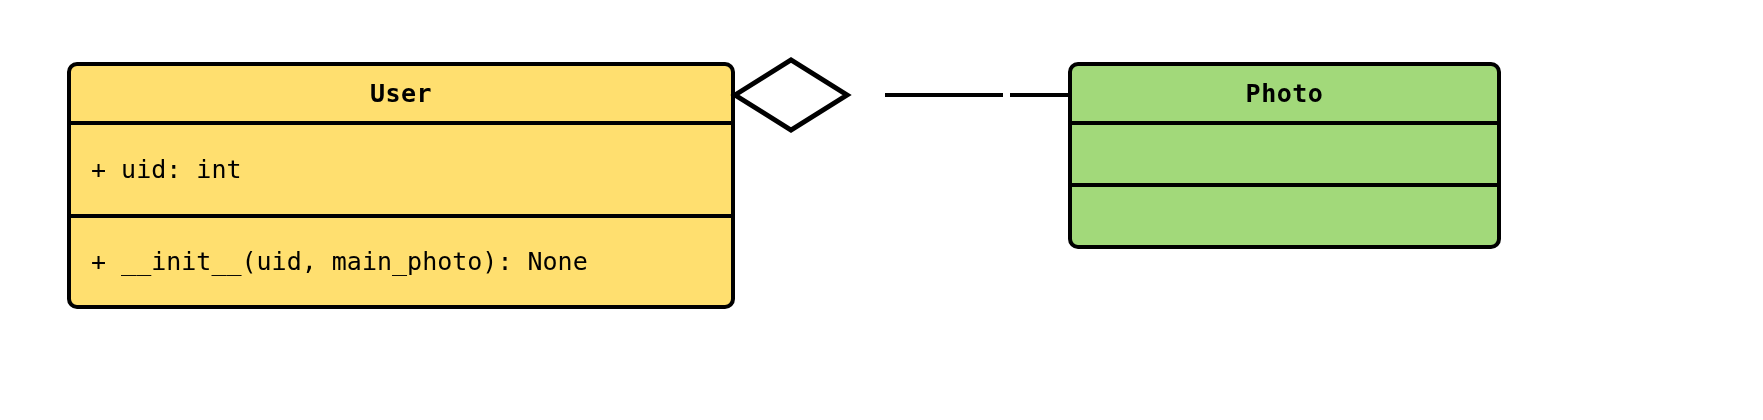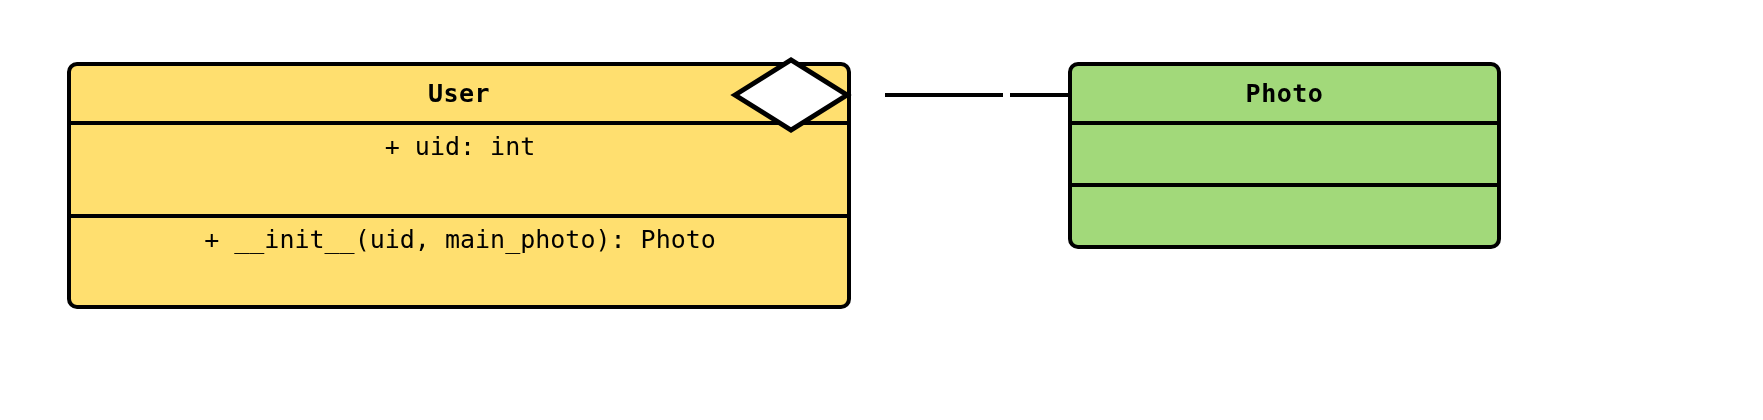--- a/index.html
+++ b/index.html
@@ -43,37 +43,38 @@
     letter-spacing: 0.5px;
     color: #000000;
     display: flex;
     align-items: center;
     justify-content: center;
   }
 
   .member-list {
     padding: 6px 18px 6px 20px;
     display: flex;
+    flex-direction: column;
     justify-content: center;
   }
   .member {
     font-size: 25px;
     line-height: 31px;
     color: #000000;
     white-space: pre;
   }
   .member .typename {
     font-weight: bold;
   }
 
   
   #class-user {
     left: 67px;
     top: 62px;
-    width: 784px;
+    width: 668px;
     height: 247px;
     background: #ffdf6f;
   }
   #class-user .comp-title   { height: 55px; }
   #class-user .comp-attrs   { height: 93px; }
   #class-user .comp-methods { height: 91px; }
 
   #class-photo {
     left: 1068px;
     top: 62px;
@@ -113,21 +114,21 @@
 <div id="canvas">
 
   <div class="uml-class" id="class-user">
     <div class="compartment comp-title class-title">User</div>
 
     <div class="compartment comp-attrs member-list">
       <div class="member">+ uid: int</div>
     </div>
 
     <div class="compartment comp-methods member-list">
-      <div class="member">+ __init__(uid, main_photo): Photo</div>
+      <div class="member">+ __init__(uid, main_photo): None</div>
     </div>
   </div>
 
   <div class="uml-class" id="class-photo">
     <div class="compartment comp-title class-title">Photo</div>
     <div class="compartment comp-attrs member-list"></div>
     <div class="compartment comp-methods member-list"></div>
   </div>
 
   <svg id="association-edge" viewBox="0 0 1763 420" xmlns="http://www.w3.org/2000/svg">

